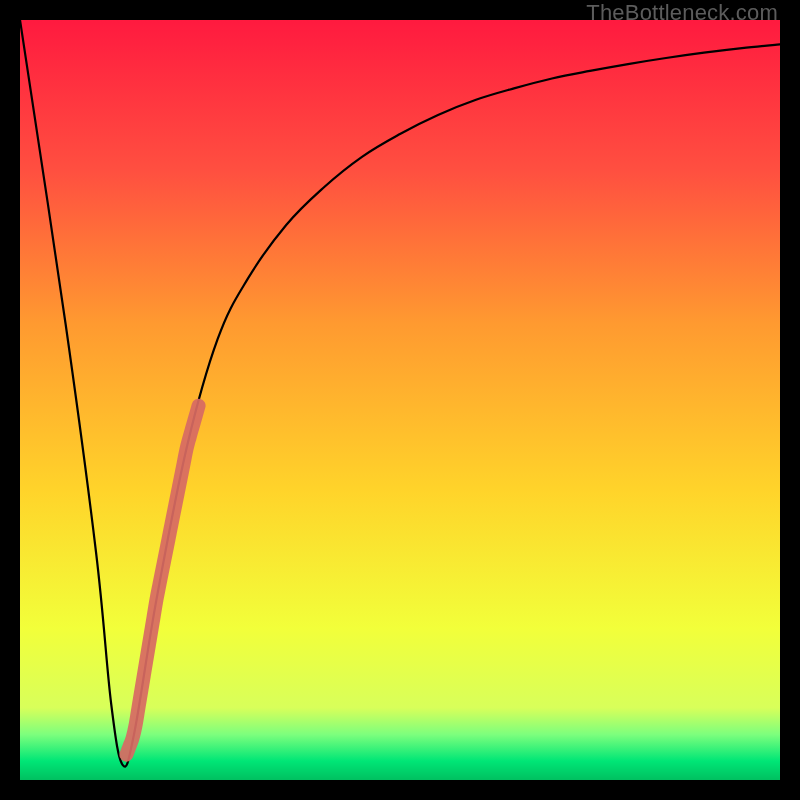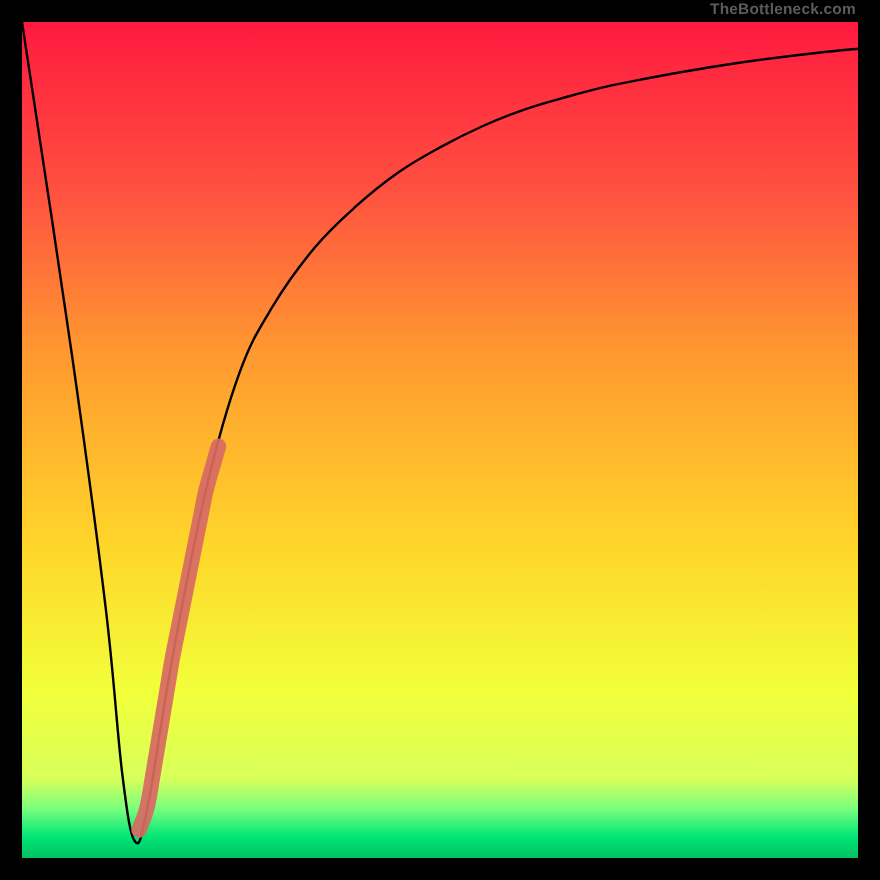--- a/index.html
+++ b/index.html
@@ -24,22 +24,22 @@
     top: 20px;
     width: 760px;
     height: 760px;
     overflow: hidden;
   }
   .watermark {
     position: absolute;
     top: 0px;
     right: 22px;
     font-family: Arial, Helvetica, sans-serif;
-    font-size: 14px;
-    font-weight: 700;
+    font-size: 22px;
+    font-weight: 400;
     color: #5c5c5c;
     letter-spacing: 0.2px;
     text-align: center;
   }
   svg { display: block; }
 </style>
 </head>
 <body>
 
 <div class="frame">

